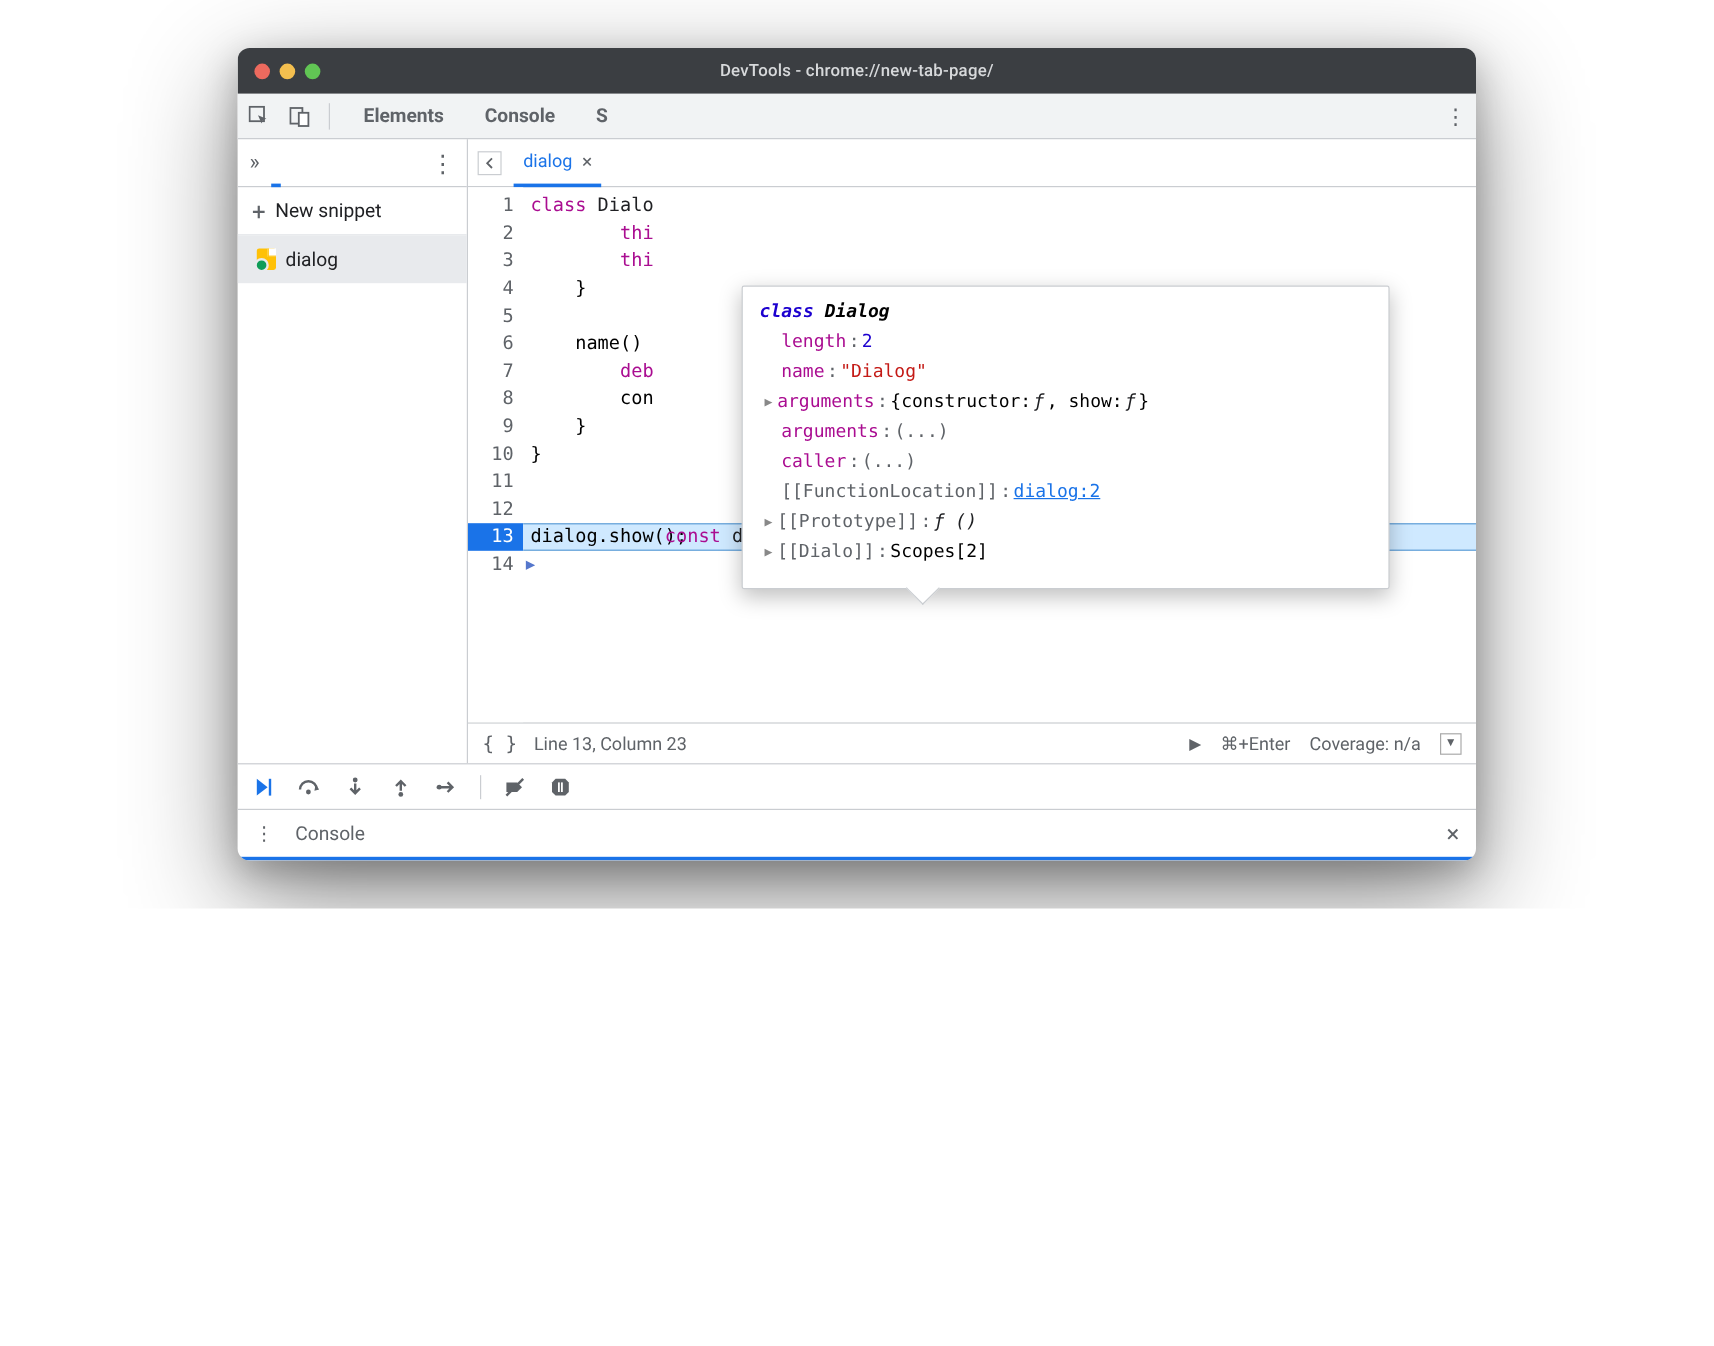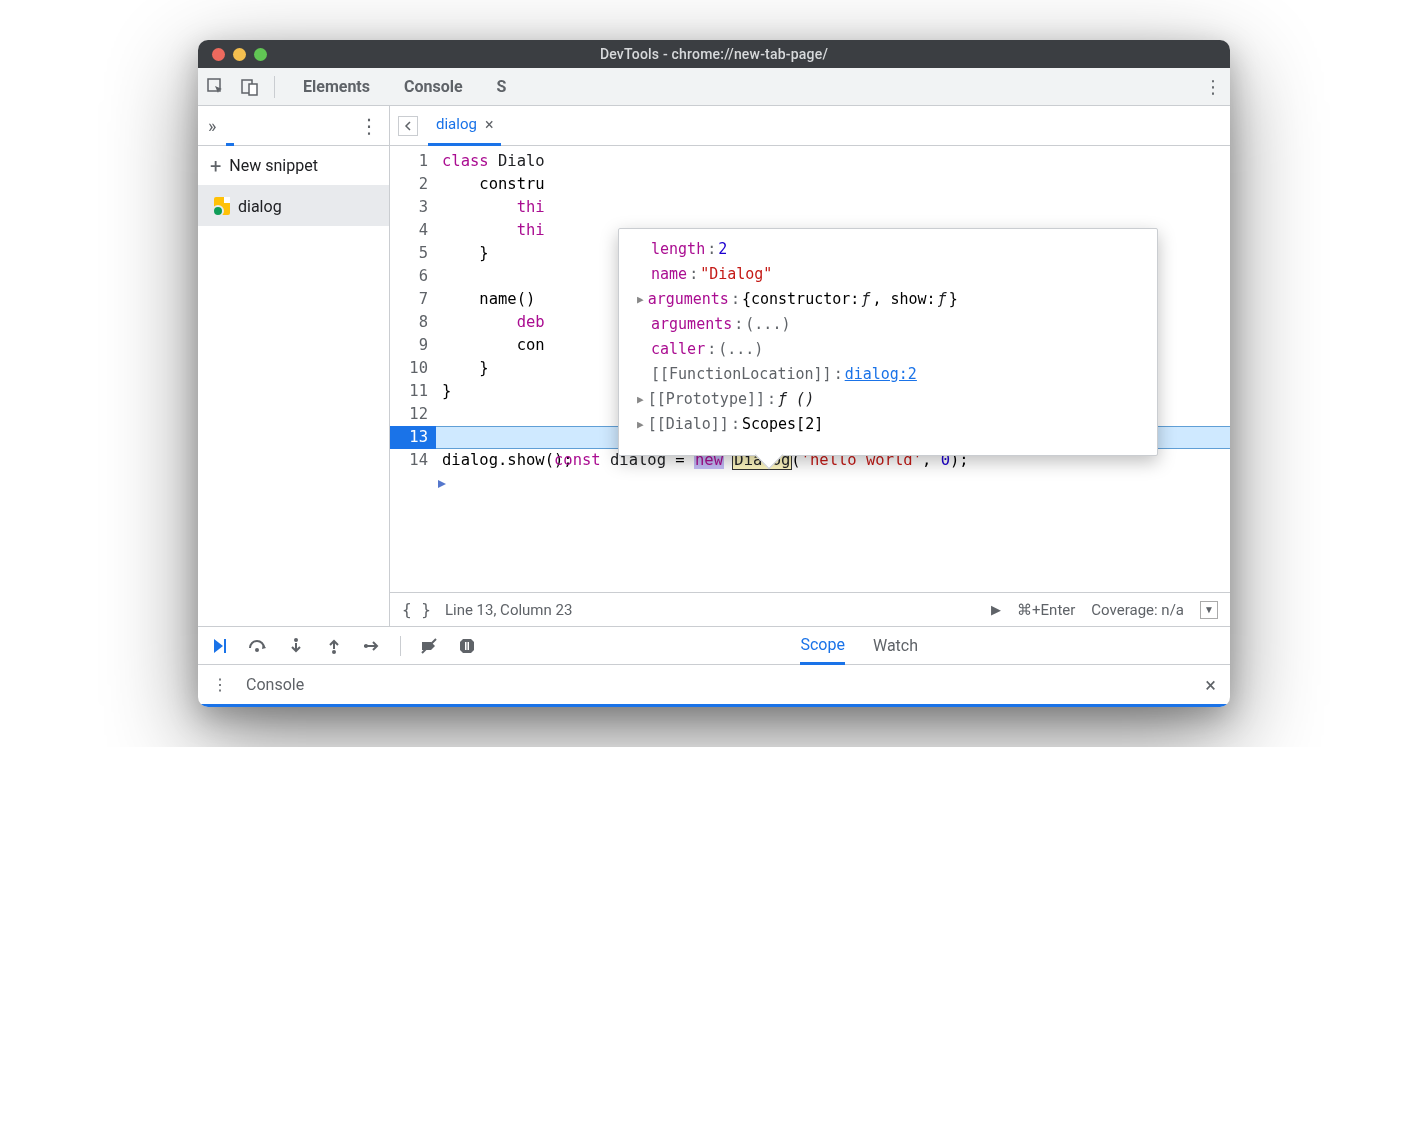--- a/index.html
+++ b/index.html
@@ -13,21 +13,21 @@
 }
 .window {
   width: 1032px;
   background: #fff;
   border-radius: 10px;
   box-shadow: 0 30px 90px rgba(0,0,0,0.45), 0 10px 30px rgba(0,0,0,0.25);
   overflow: hidden;
   position: relative;
 }
 .titlebar {
-  height: 28px;
+  height: 38px;
   background: #3b3e42;
   display: flex;
   align-items: center;
   padding: 0 14px;
   position: relative;
 }
 .traffic { display: flex; gap: 8px; }
 .dot { width: 13px; height: 13px; border-radius: 50%; }
 .dot.red { background: #ed6a5e; }
 .dot.yellow { background: #f4bf4f; }
@@ -210,21 +210,20 @@
           <div>10</div>
           <div>11</div>
           <div>12</div>
           <div class="current">13</div>
           <div>14</div>
         </div>
         <div class="code">
           <div class="hl-line" style="top:280px;"></div>
           <div class="hl-wrap">
           <div class="line"><span class="kw">class</span> <span class="cls">Dialo</span></div>
-          <div class="line">    <span>constru</span></div>
           <div class="line">        <span class="kw">thi</span></div>
           <div class="line">        <span class="kw">thi</span></div>
           <div class="line">    <span>}</span></div>
           <div class="line"> </div>
           <div class="line">    <span>name() </span></div>
           <div class="line">        <span class="kw">deb</span></div>
           <div class="line">        <span>con</span></div>
           <div class="line">    <span>}</span></div>
           <div class="line"><span>}</span></div>
           <div class="line"> </div>
@@ -244,20 +243,23 @@
         <div class="right">
           <span class="play">▶</span>
           <span>⌘+Enter</span>
           <span>Coverage: n/a</span>
           <span style="border:1px solid #aaa;width:18px;height:18px;display:flex;align-items:center;justify-content:center;font-size:10px;">▼</span>
         </div>
       </div>
     </div>
 
     <div class="popover">
+      <div class="head">
+        <span class="ckw">class</span> <span class="cname">Dialog</span>
+      </div>
       <div class="p-line">
           <span style="width:12px;"></span>
           <span class="prop">length</span>
           <span class="muted">: </span>
           <span class="val-num">2</span>
         </div>
       <div class="p-line">
           <span style="width:12px;"></span>
           <span class="prop">name</span>
           <span class="muted">: </span>
@@ -349,24 +351,20 @@
           </svg>
         </div>
       <div class="dbg-ic">
           <svg width="18" height="18" viewBox="0 0 18 18">
             <path d="M5 2 L13 2 L16 5 L16 13 L13 16 L5 16 L2 13 L2 5 Z" fill="#5f6368"></path>
             <rect x="7" y="5" width="1.5" height="8" fill="#fff"></rect>
             <rect x="9.5" y="5" width="1.5" height="8" fill="#fff"></rect>
           </svg>
         </div>
     </div>
-    <div class="dbg-tabs">
-      <div class="dbg-tab active">Scope</div>
-      <div class="dbg-tab">Watch</div>
-    </div>
   </div>
 
   <div class="console-row">
     <span>⋮</span>
     <span>Console</span>
     <span class="x">×</span>
   </div>
   <div class="bottom-blue"></div>
 
 </div>

